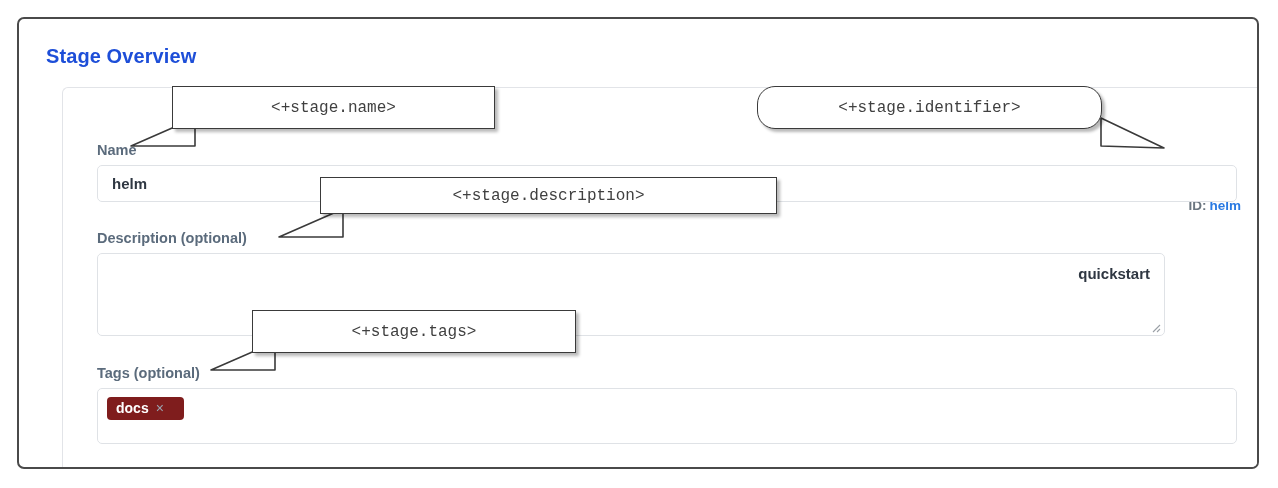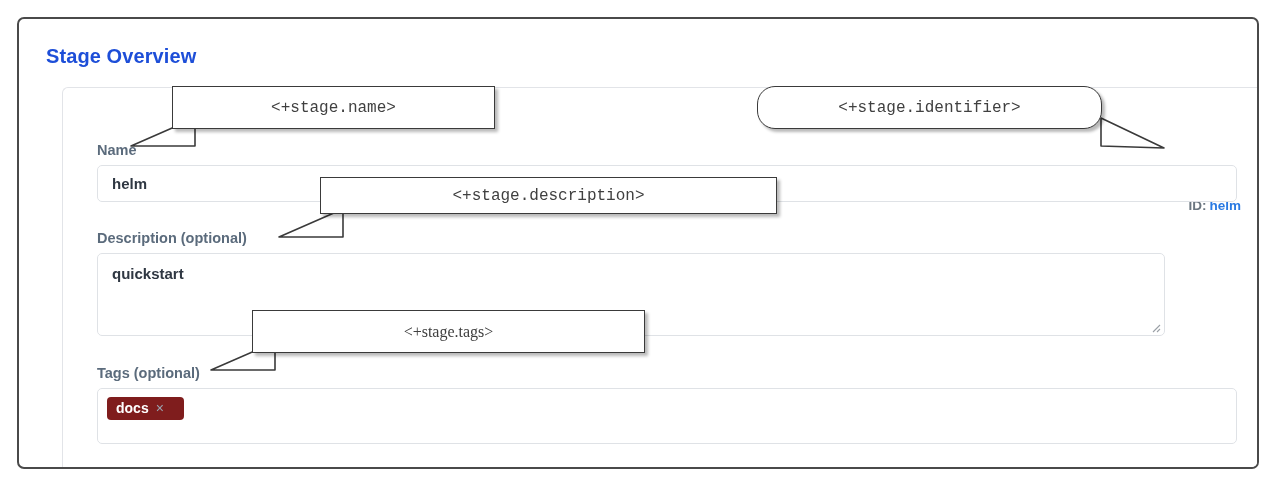--- a/index.html
+++ b/index.html
@@ -159,21 +159,21 @@
   <div id="form-card">
 
     <div id="id-line">
       <span class="id-key">ID:</span><span class="id-val">helm</span>
     </div>
 
     <div class="field-label" style="left:34px; top:54px;">Name</div>
     <div class="text-input" style="left:34px; top:77px; width:1140px;">helm</div>
 
     <div class="field-label" style="left:34px; top:142px;">Description (optional)</div>
-    <div class="text-area" style="left:34px; top:165px; width:1068px; height:83px;">
+    <div class="text-area" style="left:34px; top:165px; width:1068px; height:83px;text-align:right;">
       <span>quickstart</span>
       <svg class="resize-grip" viewBox="0 0 12 12">
         <path d="M11 4 L4 11 M11 8 L8 11" stroke="#9aa0a6" stroke-width="1.1" fill="none"></path>
       </svg>
     </div>
 
     <div class="field-label" style="left:34px; top:277px;">Tags (optional)</div>
     <div class="tags-box" style="left:34px; top:300px; width:1140px; height:56px;">
       <span class="tag-chip">
         <span>docs</span>
@@ -194,15 +194,15 @@
   <div class="callout" style="left:738px; top:67px; width:345px; height:43px;border-radius:18px;">&lt;+stage.identifier&gt;</div>
 
   <svg class="callout-tail" style="left:258px; top:186px; width:80px; height:40px;">
     <polygon points="2,32 66,4 66,32" fill="#ffffff" stroke="#3a3a3a" stroke-width="1.6" stroke-linejoin="round"></polygon>
   </svg>
   <div class="callout" style="left:301px; top:158px; width:457px; height:37px;">&lt;+stage.description&gt;</div>
 
   <svg class="callout-tail" style="left:190px; top:319px; width:80px; height:40px;">
     <polygon points="2,32 66,4 66,32" fill="#ffffff" stroke="#3a3a3a" stroke-width="1.6" stroke-linejoin="round"></polygon>
   </svg>
-  <div class="callout" style="left:233px; top:291px; width:393px; height:43px;font-family:Liberation Serif, serif;">&lt;+stage.tags&gt;</div>
+  <div class="callout" style="left:233px; top:291px; width:324px; height:43px;">&lt;+stage.tags&gt;</div>
 
 </div>
 
 </body></html>

